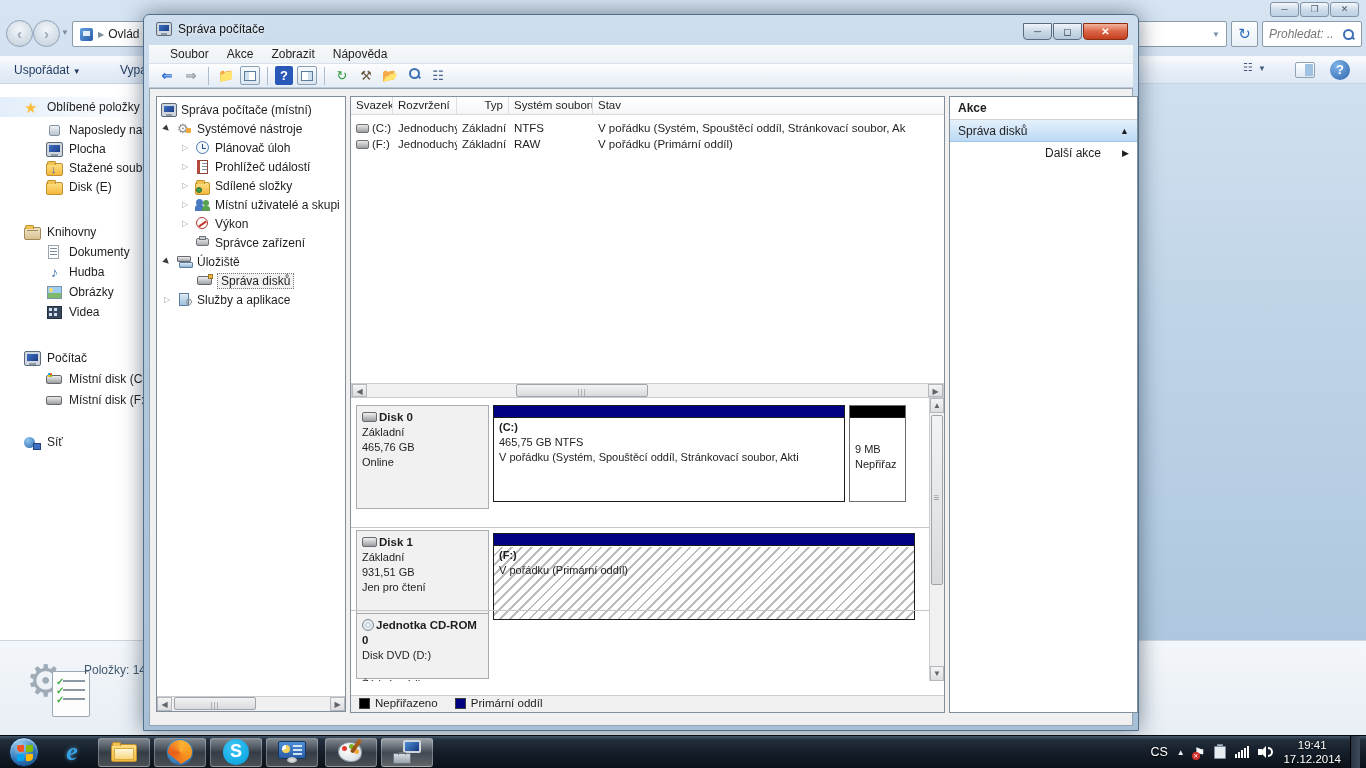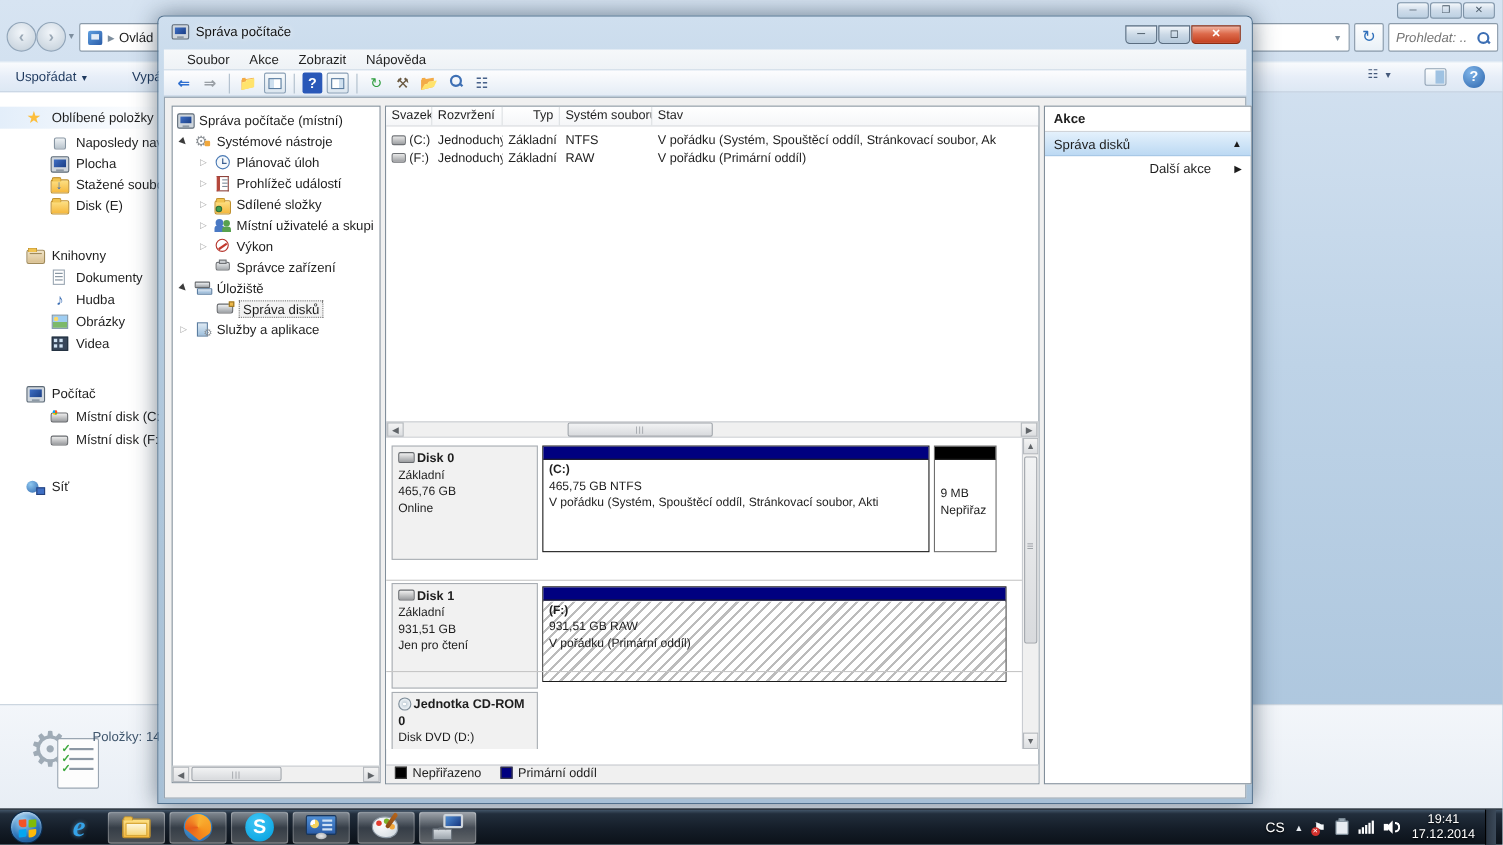--- a/index.html
+++ b/index.html
@@ -415,28 +415,27 @@
             <div style="font-weight:bold; font-size:11.5px;"><span class="drive-glyph"></span><span>Disk 1</span></div>
             <div>Základní</div>
             <div>931,51 GB</div>
             <div>Jen pro čtení</div>
           </div>
           <div class="part" style="left:142px; top:5px; width:422px; height:87px;">
             <div class="bar" style="background: rgb(0, 0, 128);"></div>
             <div class="hatch" style="position:absolute; left:0; right:0; top:13px; bottom:0;"></div>
             <div class="ptxt" style="position:relative;">
               <div style="font-weight:bold;">(F:)</div>
-              <div>931,51 GB RAW</div>
               <div>V pořádku (Primární oddíl)</div>
             </div>
           </div>
         </div>
 
         <div class="disk-row" style="top:212px; height:70px; border-top:1px solid #c6c6c6;">
-          <div class="disk-label" style="top:18px; height:66px;">
+          <div class="disk-label" style="top:2px; height:66px;">
             <div style="font-weight:bold; font-size:11.5px;"><span style="display:inline-block; width:12px; height:12px; border-radius:50%; background:radial-gradient(circle,#fff 18%,#c9d4dc 20%,#e8eef3 60%,#aab8c2); border:1px solid #7d8c98; vertical-align:-2px; margin-right:2px;"></span><span>Jednotka CD-ROM 0</span></div>
             <div>Disk DVD (D:)</div>
             <div style="margin-top:14px;">Žádné médium</div>
           </div>
         </div>
 
         <div class="abs" style="right:0; top:0; width:15px; height:100%; background:#f0f0f0; border-left:1px solid #c9ccd1;">
           <span class="sb-btn" style="left:0; top:0; width:14px; height:15px;">▲</span>
           <span class="sb-btn" style="left:0; bottom:0; top:auto; width:14px; height:15px;">▼</span>
           <span class="sb-thumb" style="left:1px; top:17px; width:12px; height:170px;">

